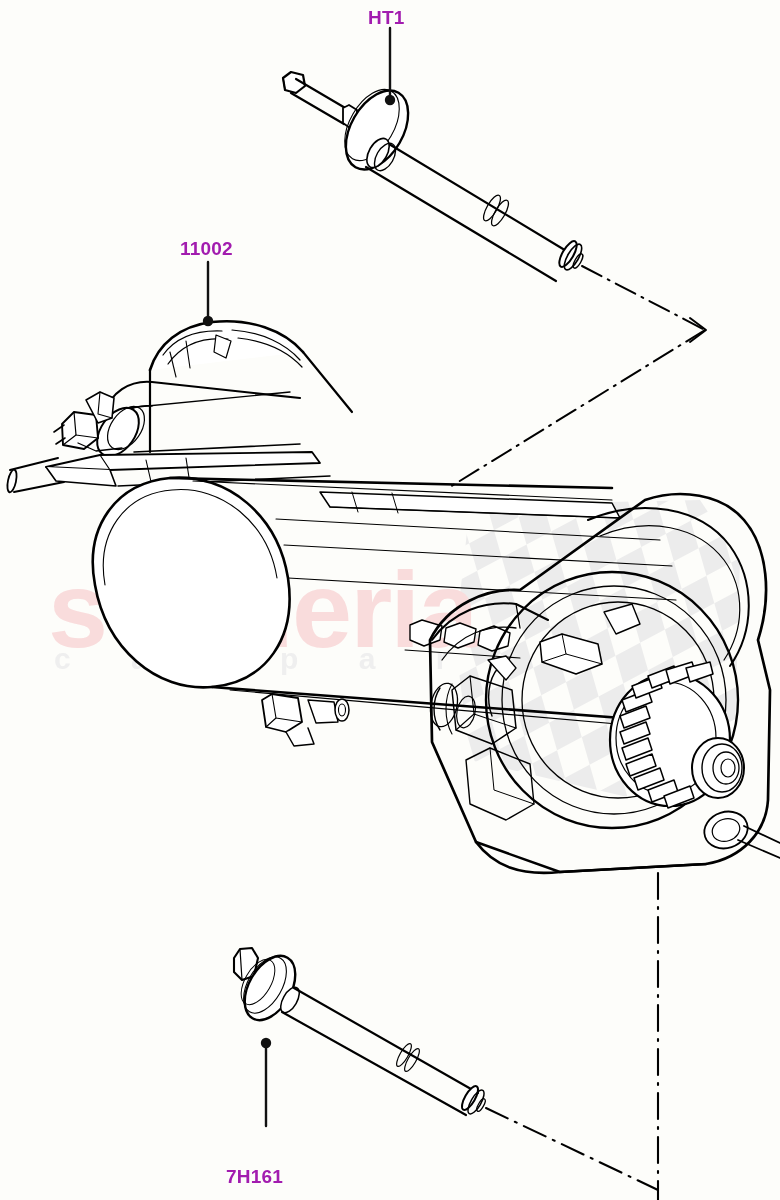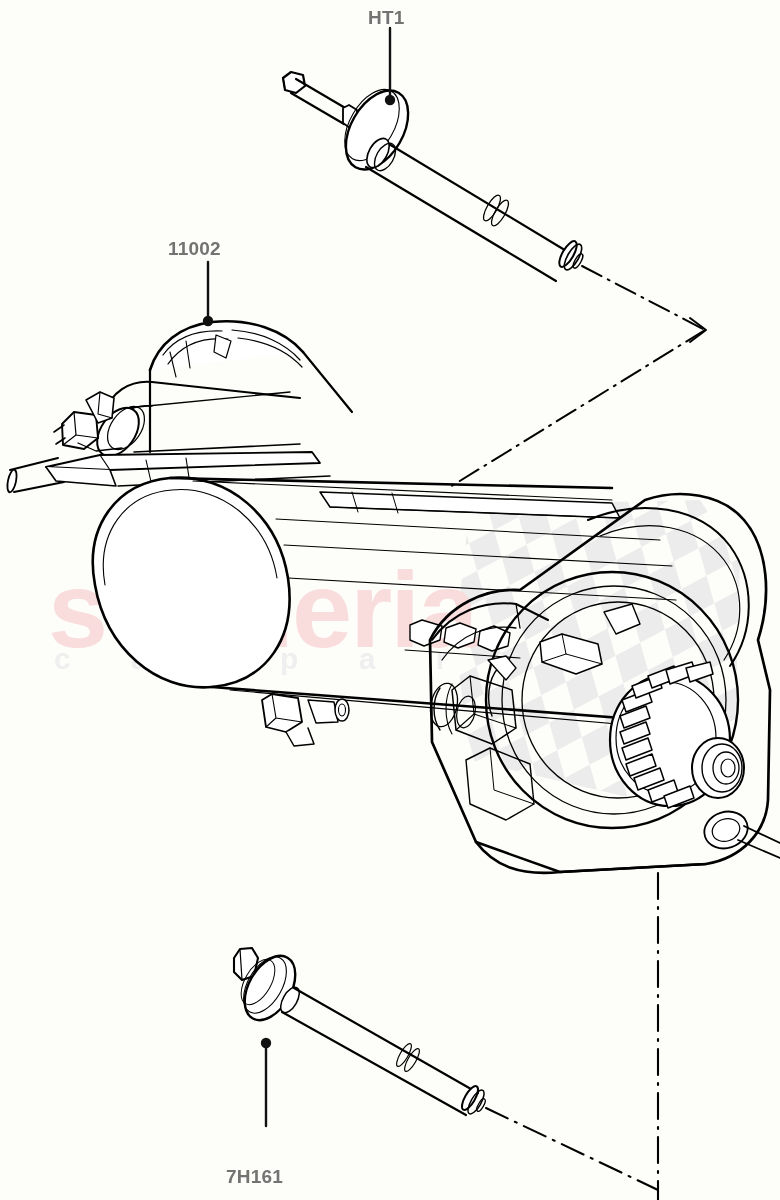--- a/index.html
+++ b/index.html
@@ -18,21 +18,21 @@
   }
   #diagram-svg {
     position: absolute;
     left: 0;
     top: 0;
     width: 780px;
     height: 1200px;
   }
   .part-label {
     position: absolute;
-    color: #737373;
+    color: #a21caf;
     font-family: "Liberation Sans", sans-serif;
     font-size: 19px;
     font-weight: 700;
     letter-spacing: 0.2px;
     white-space: nowrap;
     line-height: 1;
   }
   .wm-brand {
     position: absolute;
     font-family: "Liberation Sans", sans-serif;
@@ -298,16 +298,16 @@
       <g fill="#111111" stroke="none">
         <circle cx="390" cy="100" r="5.2"></circle>
         <circle cx="208" cy="321" r="5.2"></circle>
         <circle cx="266" cy="1043" r="5.2"></circle>
       </g>
 
     </g>
   </svg>
 
   <div class="part-label" style="left:368px; top:8px;">HT1</div>
-  <div class="part-label" style="left:168px; top:239px;">11002</div>
+  <div class="part-label" style="left:180px; top:239px;">11002</div>
   <div class="part-label" style="left:226px; top:1134px;margin-top:33px;">7H161</div>
 
 </div>
 
 </body></html>

